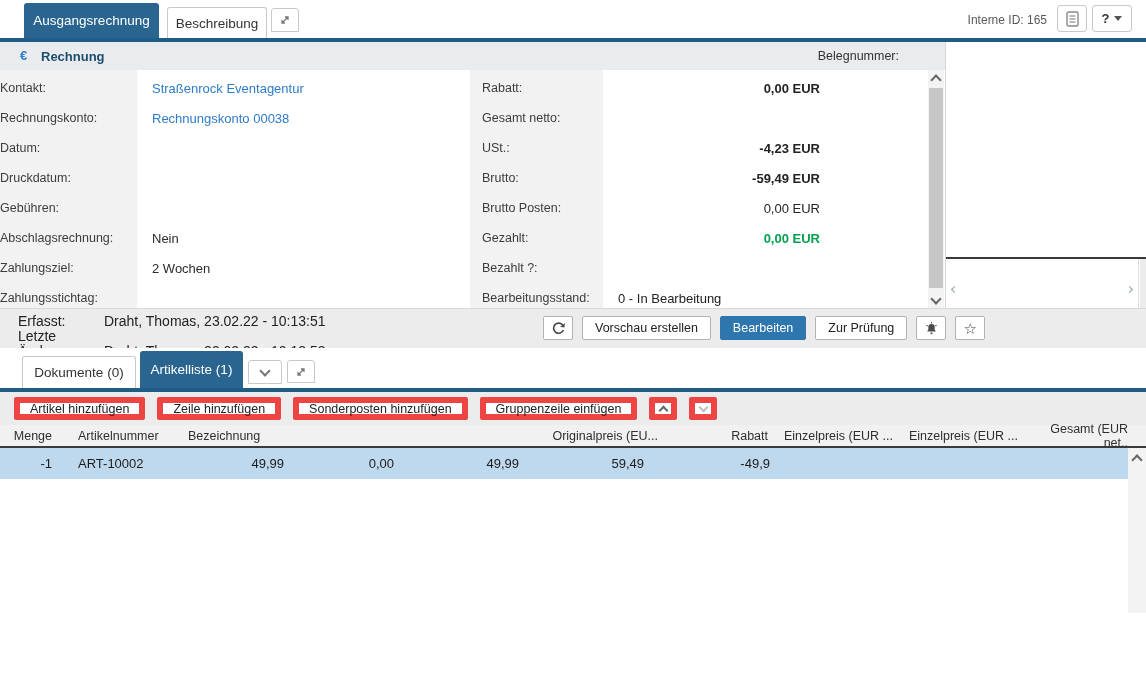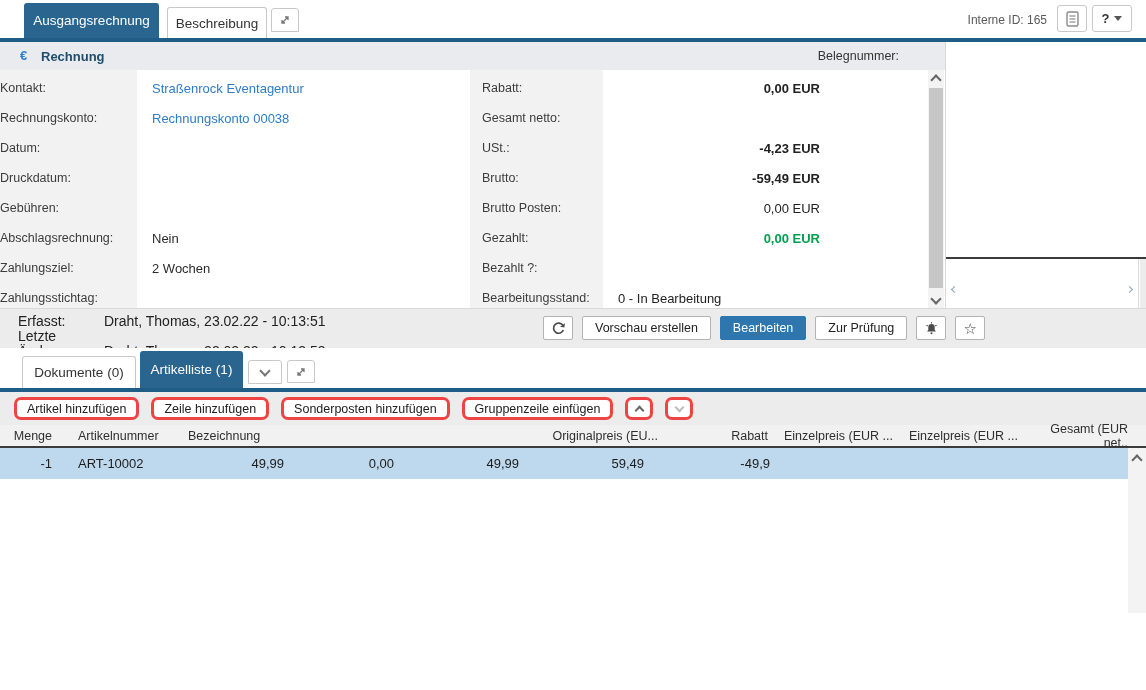--- a/index.html
+++ b/index.html
@@ -69,21 +69,21 @@
   .btn.icon{width:30px;padding:0;justify-content:center;}
   .btn.primary{background:#2e77ae;border-color:#2e77ae;color:#fff;}
   .star{font-size:15px;color:#444;line-height:1;}
 
   
   .tabbar2{position:absolute;top:348px;left:0;width:100%;height:40px;background:#fff;}
 
   
   .toolbar{position:absolute;top:392px;left:0;width:100%;height:33px;background:#ececec;}
   .toolbar-inner{position:absolute;left:14px;top:5px;display:flex;gap:12px;align-items:center;}
-  .tbtn{height:23px;box-sizing:border-box;background:#fff;border:3px solid #ef4444;border-radius:7px;
+  .tbtn{height:23px;box-sizing:border-box;background:#fff;border:6px solid #ef4444;border-radius:2px;
         font-size:12.5px;padding:0 10px;display:flex;align-items:center;color:#222;white-space:nowrap;}
   .tbtn.small{width:28px;padding:0;justify-content:center;}
 
   
   .thead{position:absolute;top:425px;left:0;width:100%;height:23px;background:#f1f1f1;border-bottom:2px solid #3a3a3a;
          box-sizing:border-box;display:flex;align-items:center;font-size:12.5px;color:#2f2f2f;}
   .trow{position:absolute;top:448px;left:0;width:1128px;height:31px;background:#bed8ed;display:flex;align-items:center;
         font-size:13px;color:#1c1c1c;}
   .c-menge{width:52px;text-align:right;flex-shrink:0;}
   .c-artnr{width:120px;padding-left:26px;box-sizing:border-box;flex-shrink:0;}

